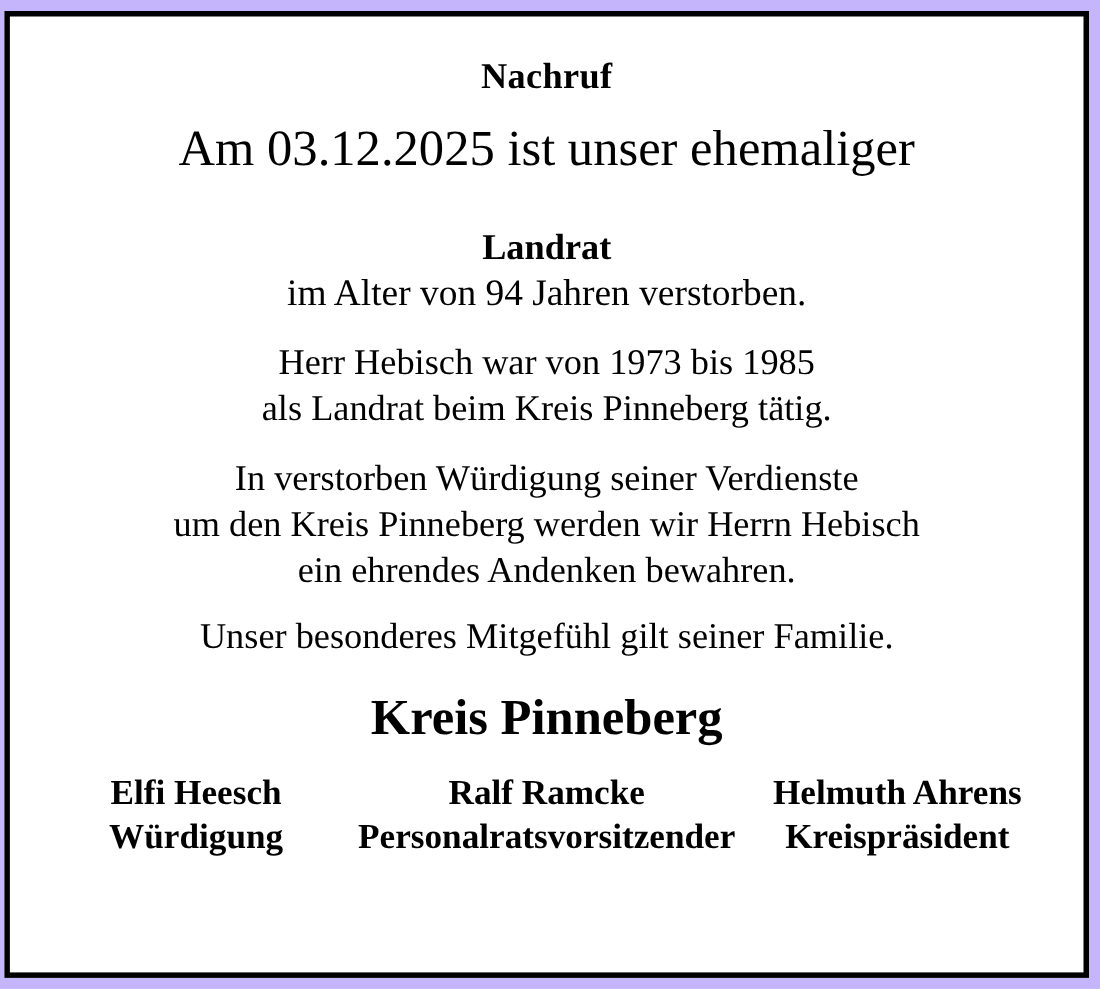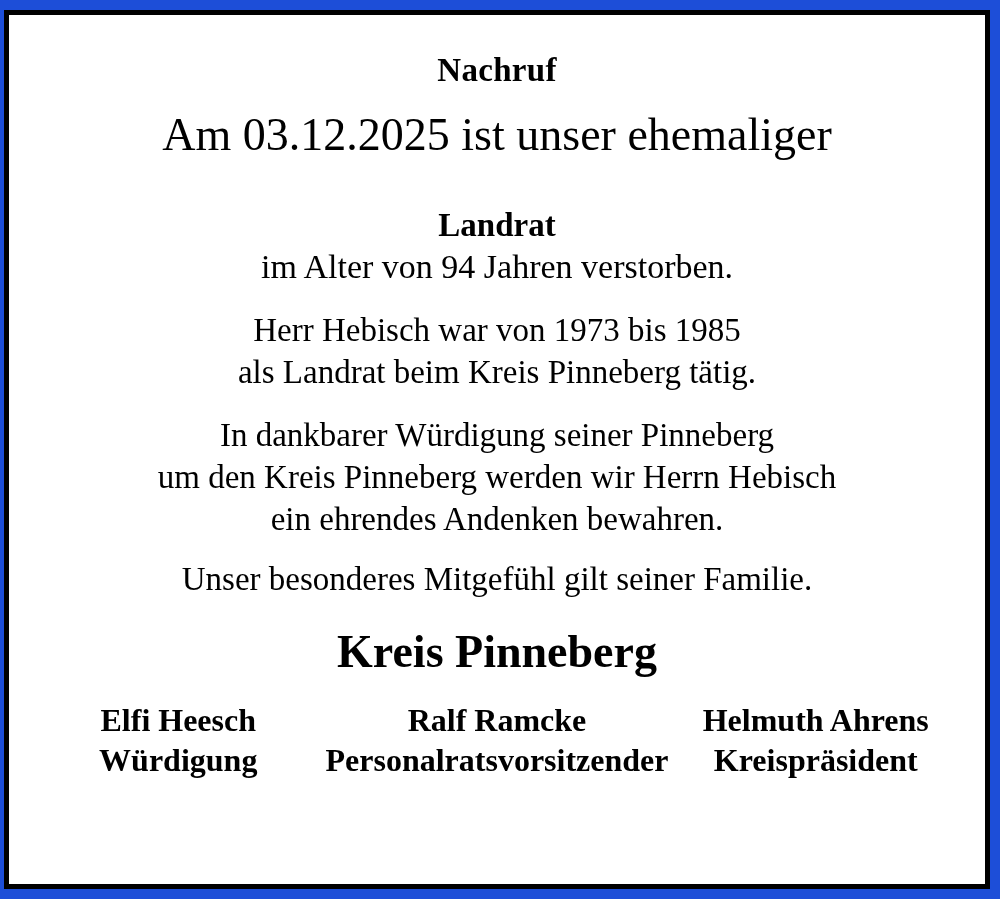--- a/index.html
+++ b/index.html
@@ -12,21 +12,21 @@
     width: 1000px;
     height: 899px;
     font-family: "Liberation Serif", "DejaVu Serif", serif;
     color: #000000;
     overflow: hidden;
   }
   .page {
     width: 1000px;
     height: 899px;
     box-sizing: border-box;
-    background: #1d4ed8;
+    background: #c4b5fd;
     padding: 10px 10px 10px 4px;
   }
   .frame {
     width: 100%;
     height: 100%;
     box-sizing: border-box;
     background: #ffffff;
     border: 5px solid #000000;
     display: flex;
     flex-direction: column;
@@ -125,21 +125,21 @@
 
 
       <div class="age">im Alter von 94 Jahren verstorben.</div>
 
       <div class="para">
         <span class="line">Herr Hebisch war von 1973 bis 1985</span>
         <span class="line">als Landrat beim Kreis Pinneberg tätig.</span>
       </div>
 
       <div class="para">
-        <span class="line">In dankbarer Würdigung seiner Pinneberg</span>
+        <span class="line">In verstorben Würdigung seiner Verdienste</span>
         <span class="line">um den Kreis Pinneberg werden wir Herrn Hebisch</span>
         <span class="line">ein ehrendes Andenken bewahren.</span>
       </div>
 
       <div class="sympathy">Unser besonderes Mitgefühl gilt seiner Familie.</div>
 
       <div class="org">Kreis Pinneberg</div>
 
       <div class="signatories">
         <div class="sig">

